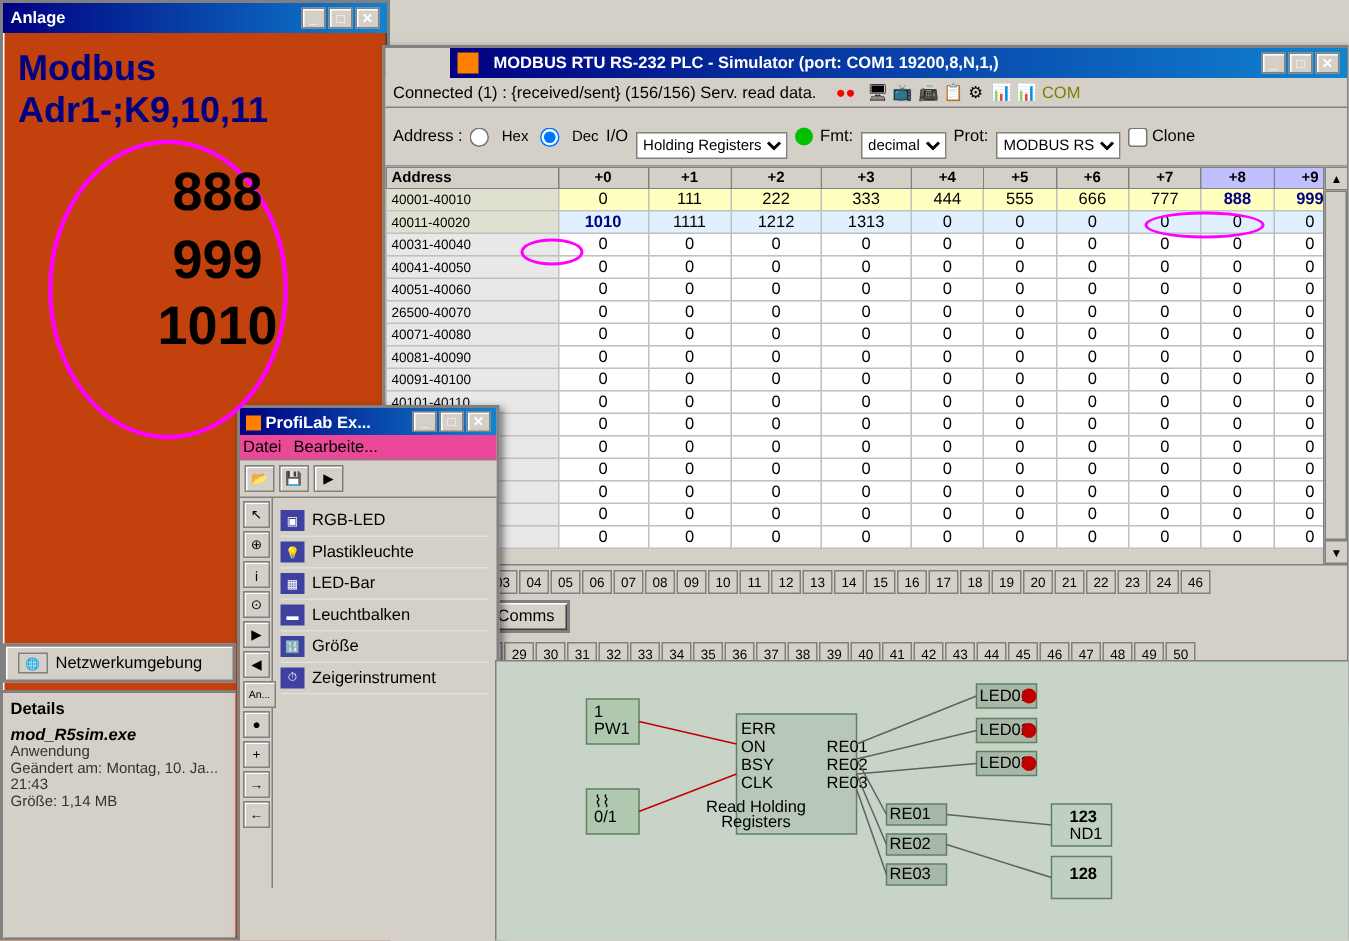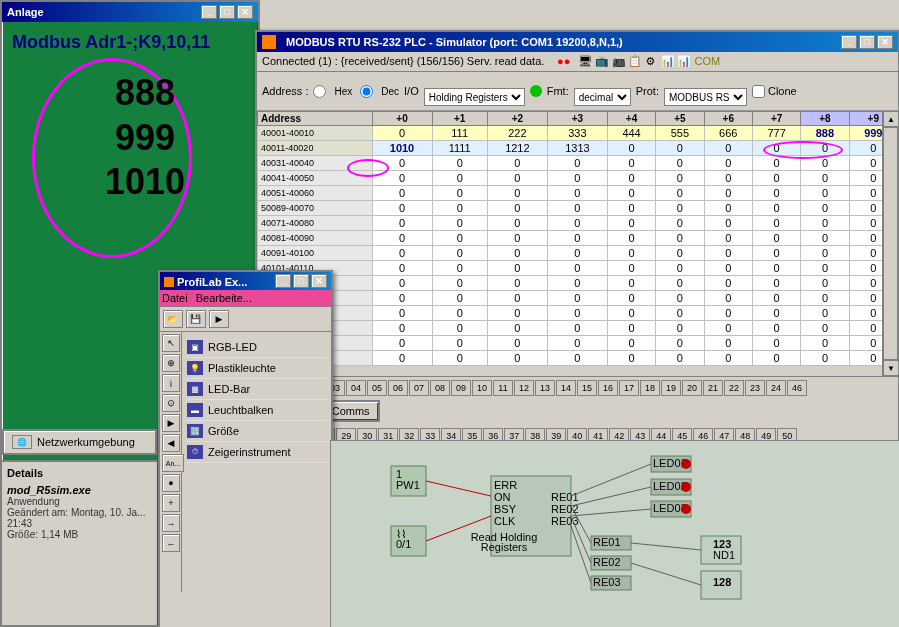--- a/index.html
+++ b/index.html
@@ -3,21 +3,21 @@
   <meta charset="utf-8">
   <style>
     * { box-sizing: border-box; margin: 0; padding: 0; font-family: 'Arial', sans-serif; font-size: 11px; }
     body { width: 899px; height: 627px; overflow: hidden; background: #d4d0c8; position: relative; }
 
     
     .anlage-window {
       position: absolute;
       left: 0; top: 0;
       width: 260px; height: 627px;
-      background: #15803d;
+      background: #c2410c;
       border: 2px solid #808080;
       box-shadow: inset 1px 1px #fff, inset -1px -1px #404040;
     }
     .window-titlebar {
       background: linear-gradient(to right, #000080, #1084d0);
       color: white;
       padding: 3px 5px;
       font-weight: bold;
       font-size: 12px;
       display: flex;
@@ -30,21 +30,21 @@
       background: #d4d0c8;
       border: 1px solid #808080;
       box-shadow: inset 1px 1px #fff;
       font-size: 9px;
       display: flex; align-items: center; justify-content: center;
       cursor: pointer;
     }
 
     .anlage-content { padding: 10px; }
     .anlage-title {
-      font-size: 18px;
+      font-size: 24px;
       font-weight: bold;
       color: #000080;
       margin-bottom: 10px;
     }
 
     
     .number-display-area {
       position: relative;
       margin-top: 10px;
     }
@@ -126,20 +126,21 @@
     }
     .modbus-titlebar {
       background: linear-gradient(to right, #000080, #1084d0);
       color: white;
       padding: 3px 5px;
       font-size: 11px;
       font-weight: bold;
       display: flex;
       align-items: center;
       justify-content: space-between;
+      margin-left: 43px;
     }
     .modbus-title-icon {
       width: 14px; height: 14px;
       background: #ff8000;
       margin-right: 5px;
       display: inline-block;
     }
 
     .modbus-toolbar {
       background: #d4d0c8;
@@ -522,21 +523,21 @@
               <td>0</td>
               <td>0</td>
               <td>0</td>
               <td>0</td>
               <td>0</td>
               <td>0</td>
               <td>0</td>
               <td>0</td>
             </tr>
             <tr>
-              <td style="background: rgb(232, 232, 232); font-size: 9px;">50089-40070</td>
+              <td style="background: rgb(232, 232, 232); font-size: 9px;">26500-40070</td>
               <td>0</td>
               <td>0</td>
               <td>0</td>
               <td>0</td>
               <td>0</td>
               <td>0</td>
               <td>0</td>
               <td>0</td>
               <td>0</td>
               <td>0</td>

